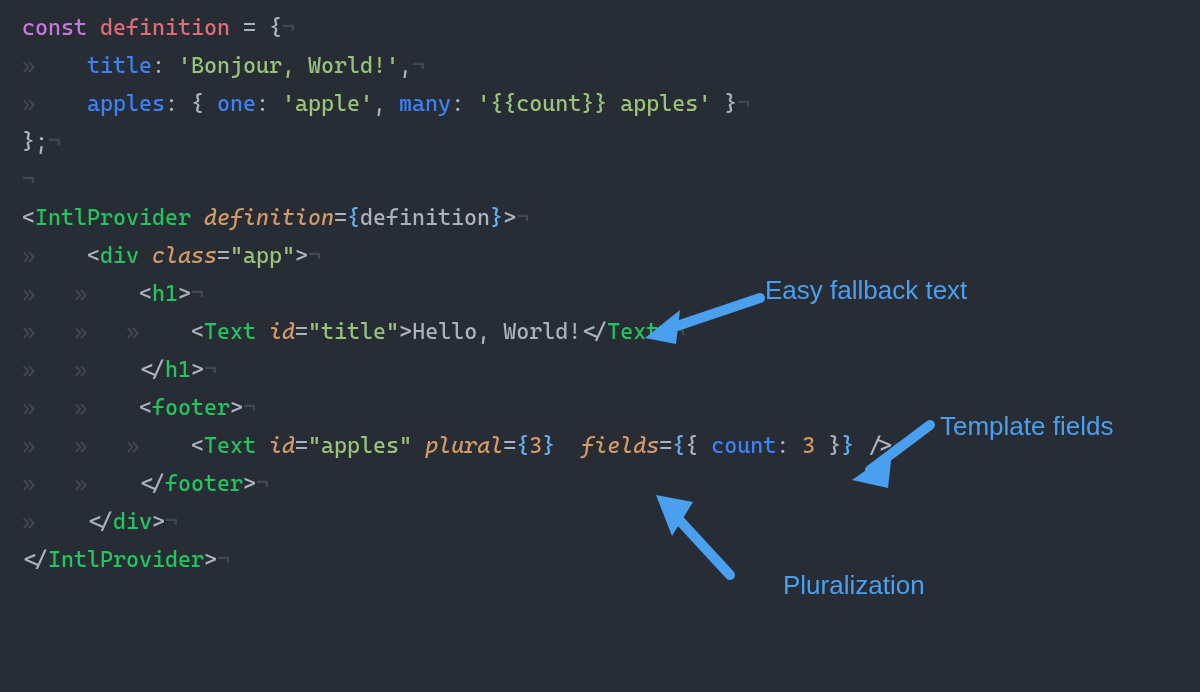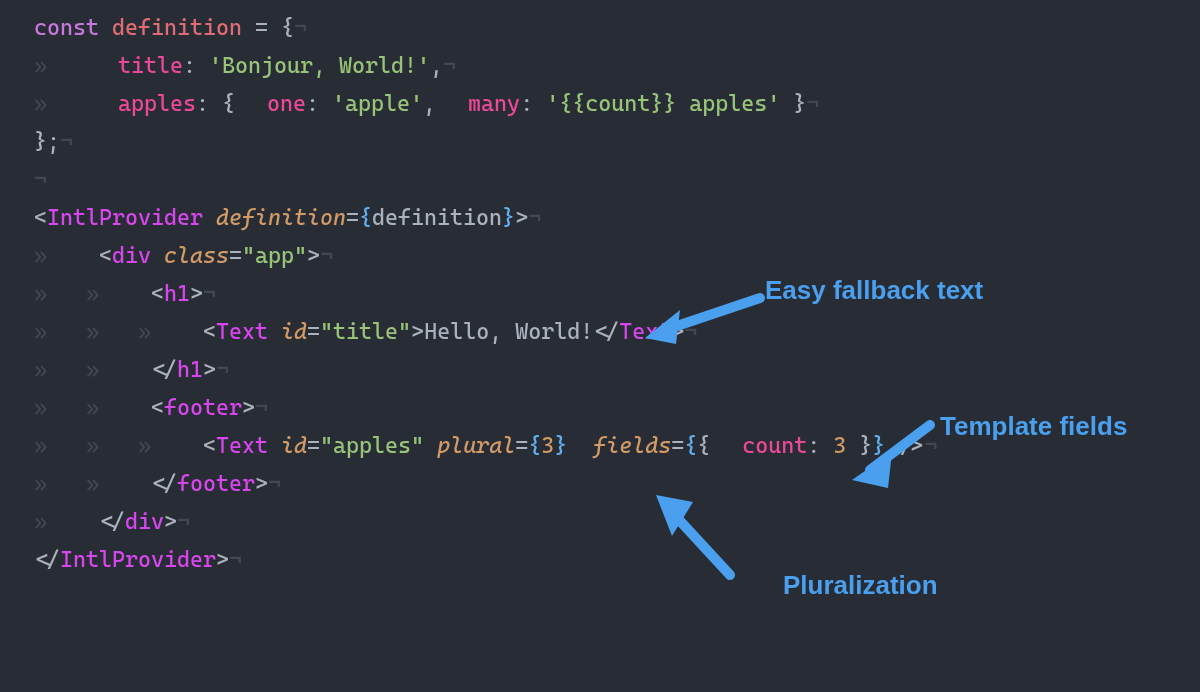--- a/index.html
+++ b/index.html
@@ -8,45 +8,45 @@
     width: 1200px;
     height: 692px;
     background: #282c34;
     font-family: ui-monospace, Menlo, Monaco, "Cascadia Code", Consolas, monospace;
     font-size: 22.2px;
     line-height: 38px;
     overflow: hidden;
   }
   .editor {
     position: relative;
-    padding: 8px 34px;
+    padding: 8px 22px;
     color: #abb2bf;
     white-space: pre;
   }
   .line { display: block; min-height: 38px; }
   .ws  { color: #424752; }      
   .kw  { color: #c678dd; }      
   .var { color: #e06c75; }      
   .pun { color: #abb2bf; }
-  .key { color: #ec4899; margin-left: 19px; }      
+  .key { color: #3b82f6; }      
   .str { color: #98c379; }      
-  .tag { color: #d946ef; margin-top: 32px; }      
+  .tag { color: #22c55e; margin-top: 32px; }      
   .attr{ color: #d19a66; font-style: italic; } 
   .num { color: #d19a66; }      
   .brc { color: #61afef; }      
   .txt { color: #abb2bf; }
 
   
   .annotation {
     position: absolute;
     color: #4aa0ee;
     font-family: -apple-system, "Helvetica Neue", Arial, sans-serif;
     font-size: 26px;
     line-height: 1.2;
-    font-weight: 700;
+    font-weight: 400;
   }
 
   
   svg.arrows {
     position: absolute;
     left: 0; top: 0;
     width: 1200px; height: 692px;
     pointer-events: none;
   }
 </style>

